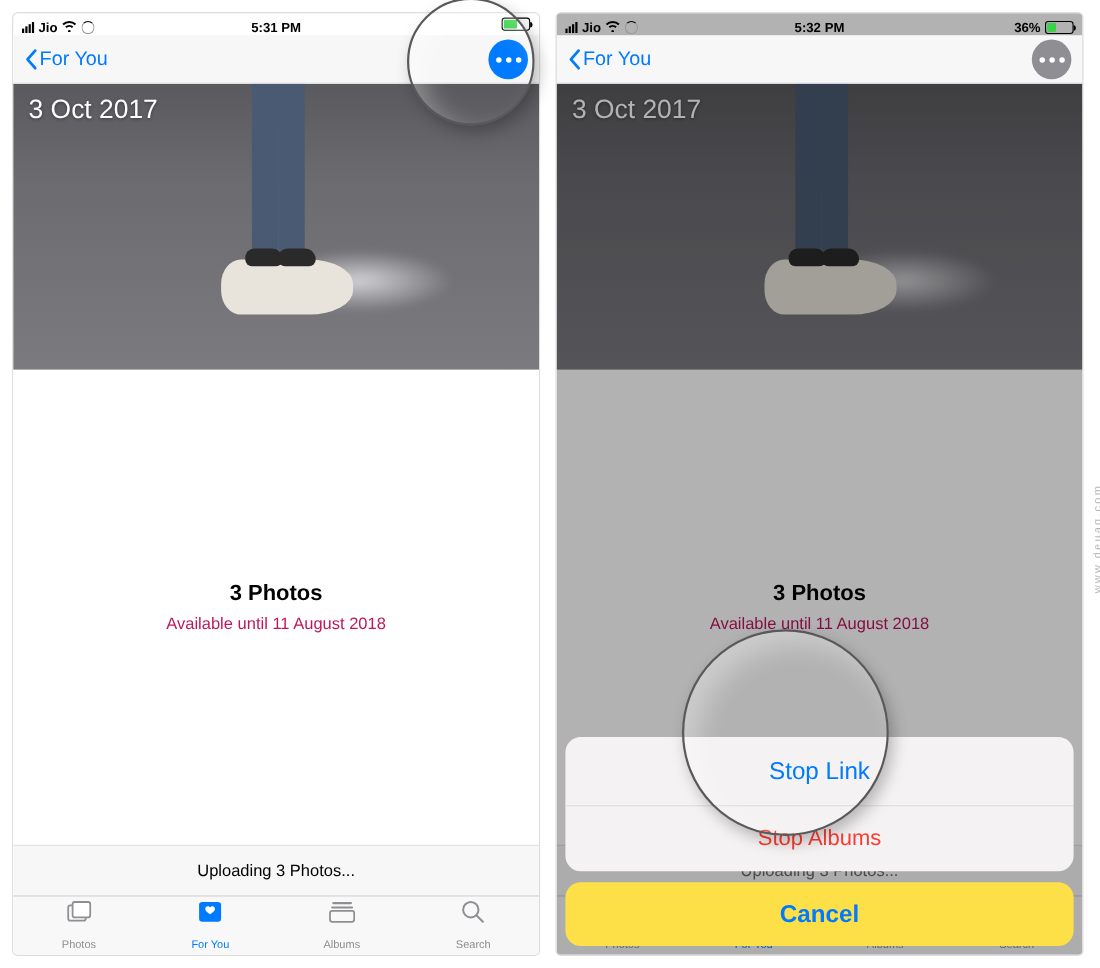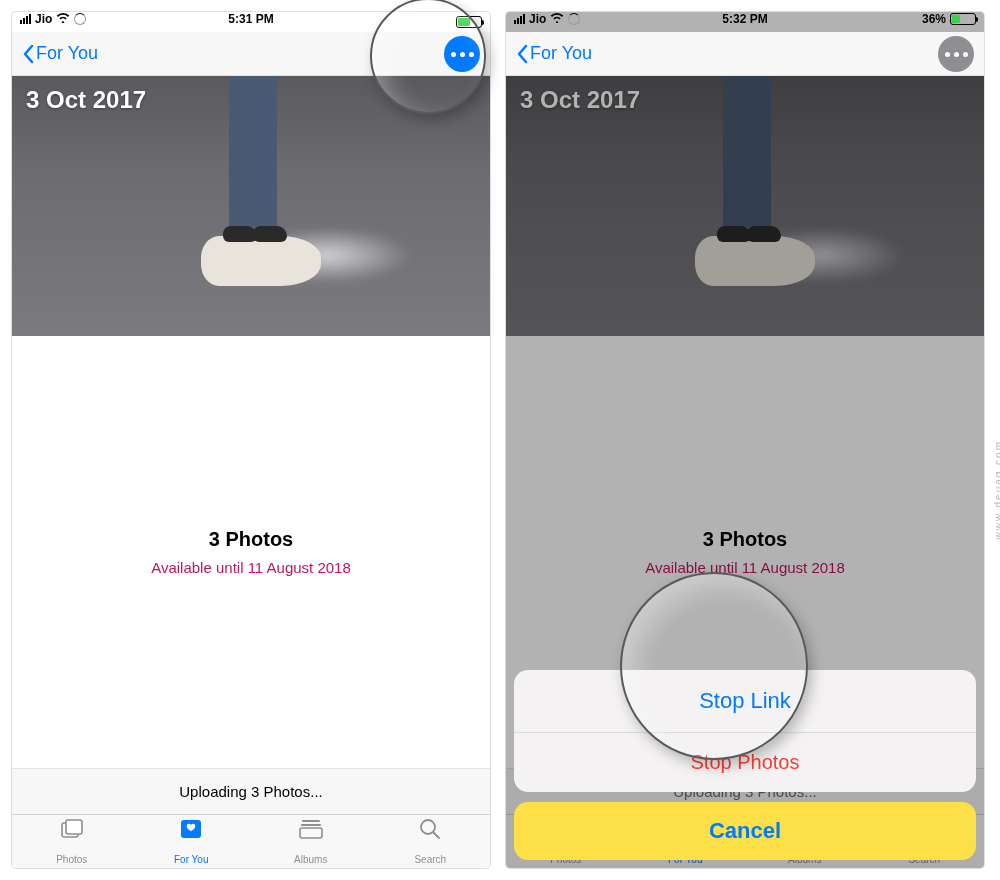--- a/index.html
+++ b/index.html
@@ -29,21 +29,21 @@
     position: absolute;
     inset: 0;
     background: rgba(0,0,0,0.30);
     pointer-events: none;
     z-index: 5;
   }
   
   .statusbar {
     height: 20px;
     display: flex;
-    align-items: flex-start;
+    align-items: flex-end;
     justify-content: space-between;
     padding: 0 8px;
     font-size: 12px;
     font-weight: 600;
     color: #000;
     position: relative;
     z-index: 6;
   }
   .sb-left, .sb-right { display: flex; align-items: center; gap: 4px; }
   .sb-time { position: absolute; left:0; right:0; text-align:center; font-size:12px; font-weight:600; }
@@ -98,21 +98,21 @@
     background: linear-gradient(180deg, #5a5a5e 0%, #6b6b70 35%, #7a7a7f 100%);
     overflow:hidden;
   }
   .hero::before{
     content:"";
     position:absolute; left:30%; right:10%; top:55%; height:35%;
     background: radial-gradient(ellipse 120px 40px at 60% 40%, rgba(220,220,224,0.9), transparent 70%);
     filter: blur(4px);
   }
   .hero .date {
-    position:absolute; left:14px; top:10px; color:#fff; font-size:24px; font-weight:700; text-shadow:0 1px 3px rgba(0,0,0,0.4); z-index:2;
+    position:absolute; left:14px; top:10px; color:#fff; font-size:24px; font-weight:400; text-shadow:0 1px 3px rgba(0,0,0,0.4); z-index:2;
   }
   .figure {
     position:absolute; left:50%; top:-5px; transform:translateX(-50%);
     width:120px; height:200px;
   }
   .jeans { position:absolute; left:38px; top:0; width:24px; height:160px; background:#4a5a72; border-radius:6px; }
   .jeans.r { left:62px; width:24px; }
   .shoe { position:absolute; top:155px; width:34px; height:16px; background:#2a2a2a; border-radius:8px 10px 6px 6px; }
   .shoe.l{left:32px} .shoe.r{left:62px}
   .puzzle {
@@ -388,21 +388,21 @@
             <line x1="14.5" y1="14.5" x2="20" y2="20" stroke="#8e8e93" stroke-width="1.8" stroke-linecap="round"></line>
           </svg>
       </span>
       <span>Search</span>
     </div>
   </div>
 
   <div class="sheet-wrap">
     <div class="sheet-card">
       <div class="sheet-item">Stop Link</div>
-      <div class="sheet-item destructive">Stop Photos</div>
+      <div class="sheet-item destructive">Stop Albums</div>
     </div>
     <div class="sheet-cancel">Cancel</div>
   </div>
 </div>
 
 <div class="circle-hi c1"></div>
 <div class="circle-hi c2"></div>
 
 <div class="watermark">www.deuaq.com</div>
 

